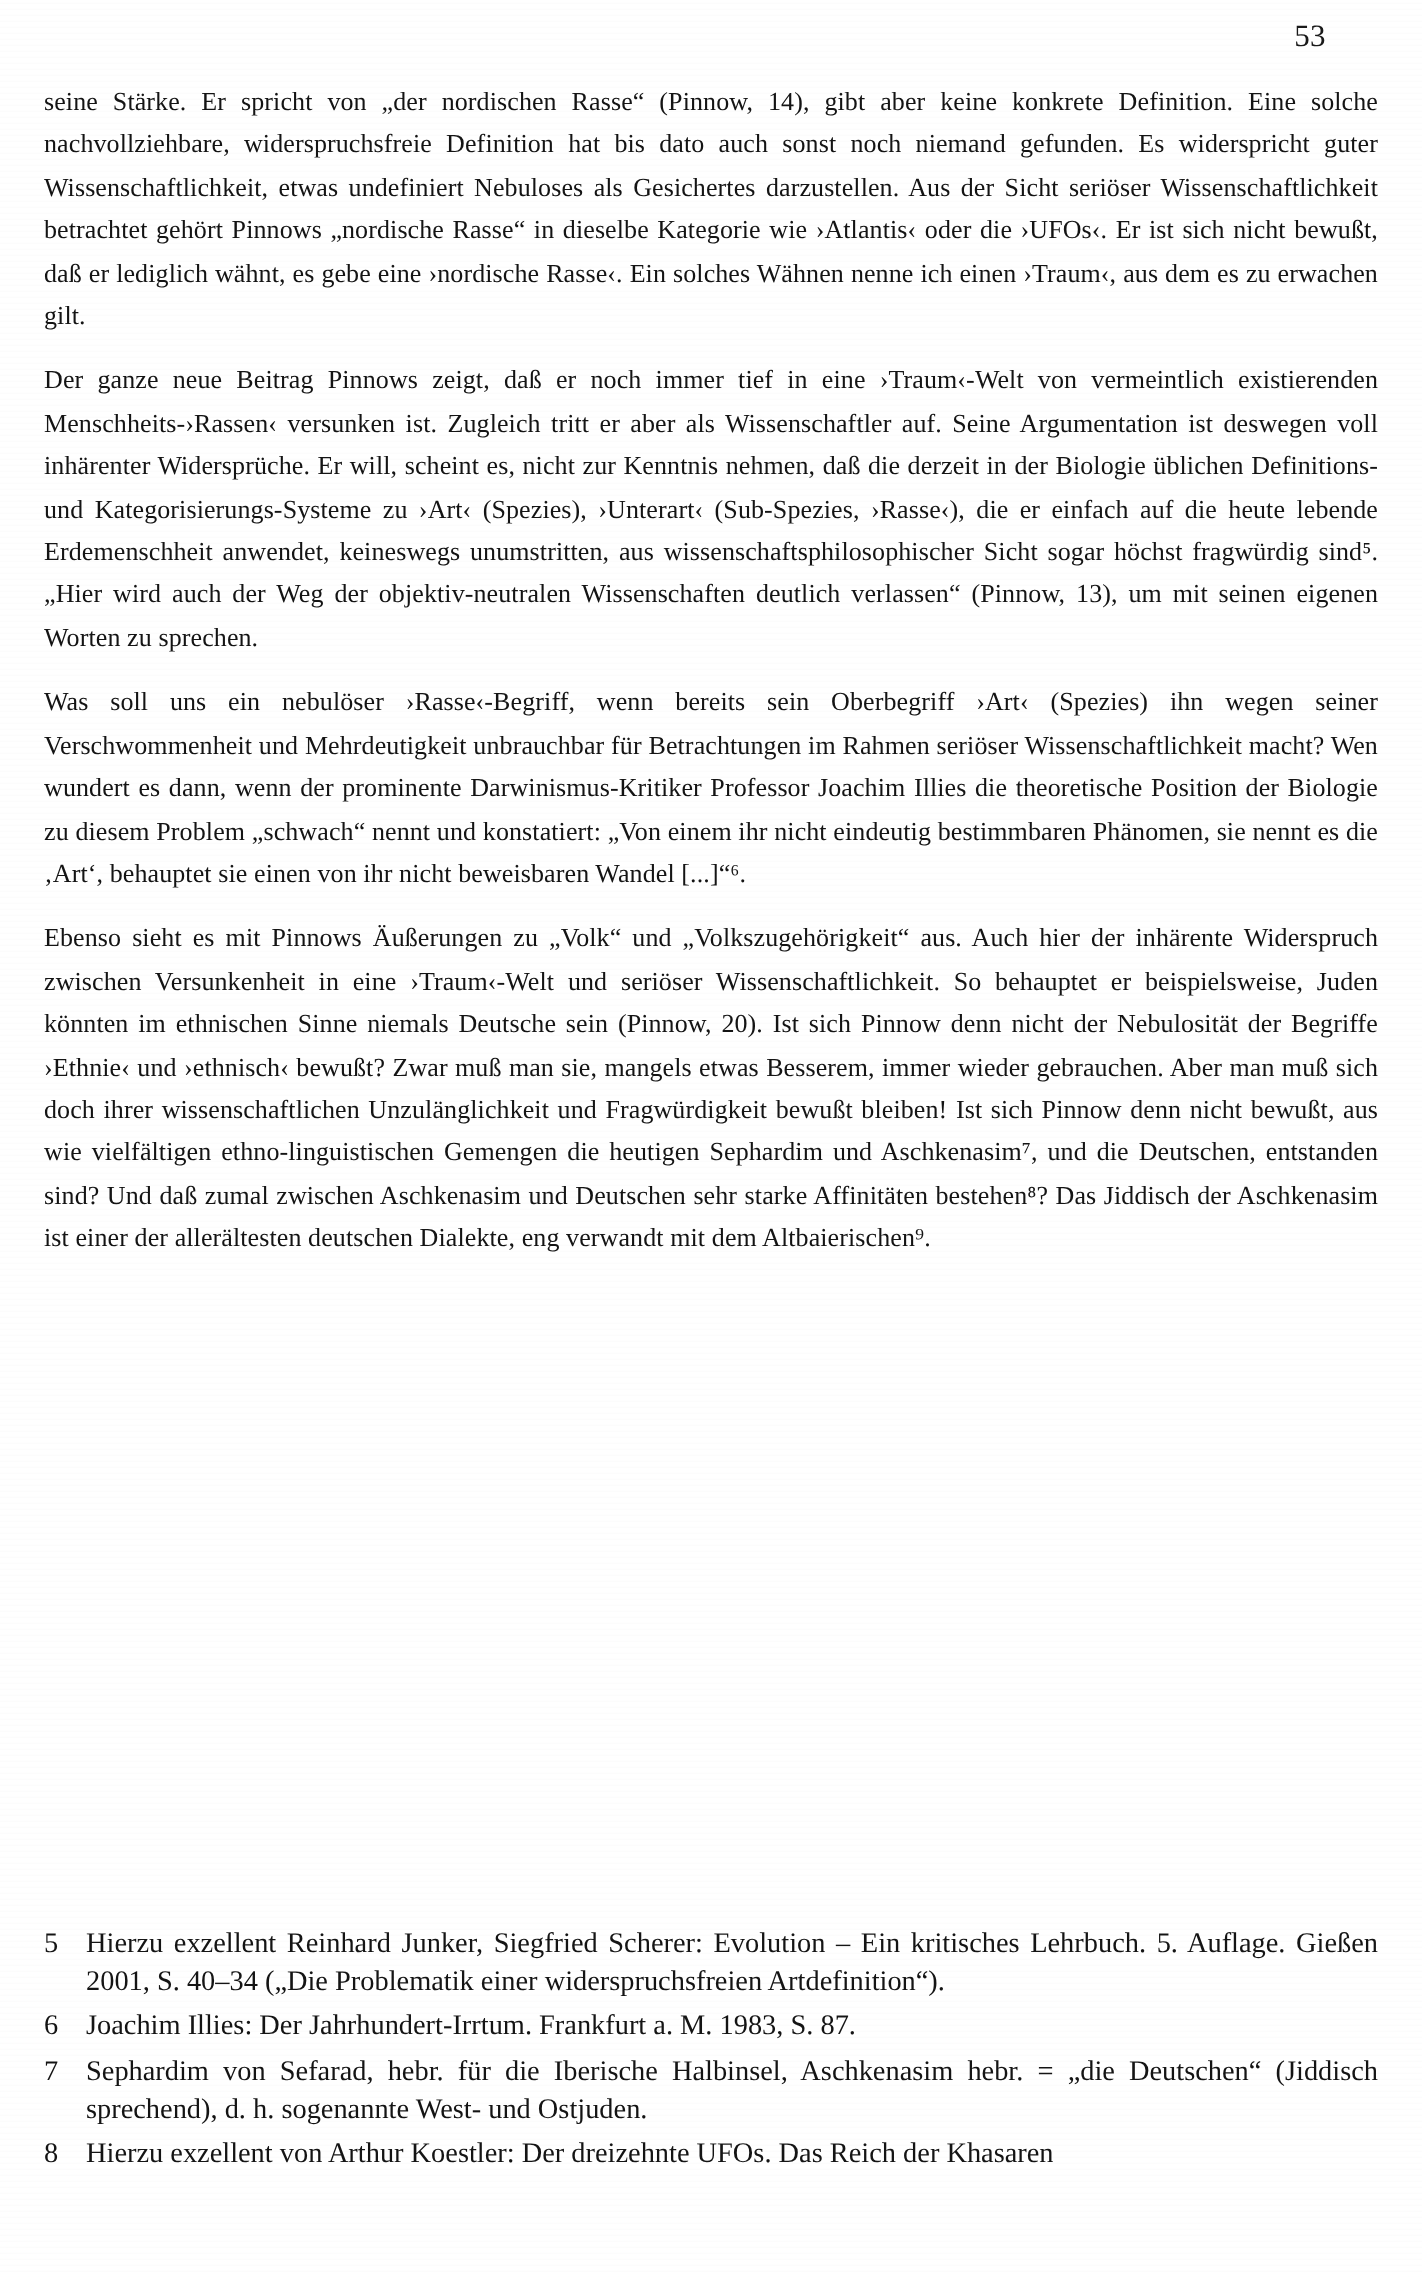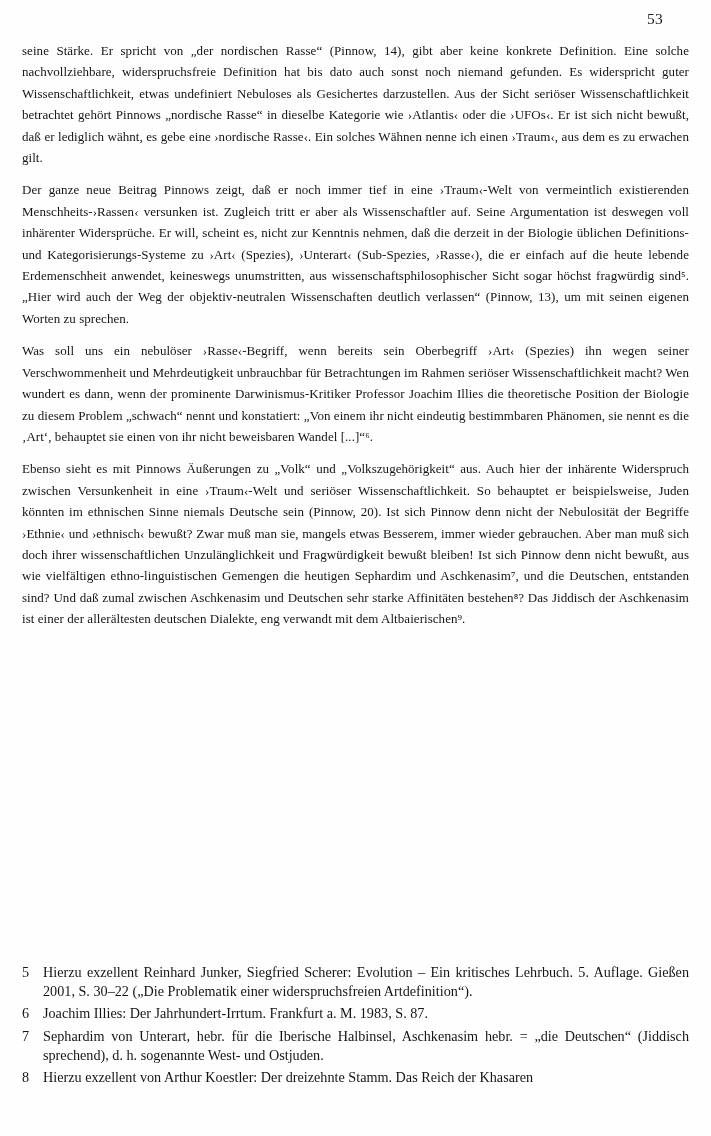--- a/index.html
+++ b/index.html
@@ -91,30 +91,30 @@
   <div class="body-col">
     <p class="para">seine Stärke. Er spricht von „der nordischen Rasse“ (Pinnow, 14), gibt aber keine konkrete Definition. Eine solche nachvollziehbare, widerspruchsfreie Definition hat bis dato auch sonst noch niemand gefunden. Es widerspricht guter Wissenschaftlichkeit, etwas undefiniert Nebuloses als Gesichertes darzustellen. Aus der Sicht seriöser Wissenschaftlichkeit betrachtet gehört Pinnows „nordische Rasse“ in dieselbe Kategorie wie ›Atlantis‹ oder die ›UFOs‹. Er ist sich nicht bewußt, daß er lediglich wähnt, es gebe eine ›nordische Rasse‹. Ein solches Wähnen nenne ich einen ›Traum‹, aus dem es zu erwachen gilt.</p>
     <p class="para">Der ganze neue Beitrag Pinnows zeigt, daß er noch immer tief in eine ›Traum‹-Welt von vermeintlich existierenden Menschheits-›Rassen‹ versunken ist. Zugleich tritt er aber als Wissenschaftler auf. Seine Argumentation ist deswegen voll inhärenter Widersprüche. Er will, scheint es, nicht zur Kenntnis nehmen, daß die derzeit in der Biologie üblichen Definitions- und Kategorisierungs-Systeme zu ›Art‹ (Spezies), ›Unterart‹ (Sub-Spezies, ›Rasse‹), die er einfach auf die heute lebende Erdemenschheit anwendet, keineswegs unumstritten, aus wissenschaftsphilosophischer Sicht sogar höchst fragwürdig sind⁵. „Hier wird auch der Weg der objektiv-neutralen Wissenschaften deutlich verlassen“ (Pinnow, 13), um mit seinen eigenen Worten zu sprechen.</p>
     <p class="para">Was soll uns ein nebulöser ›Rasse‹-Begriff, wenn bereits sein Oberbegriff ›Art‹ (Spezies) ihn wegen seiner Verschwommenheit und Mehrdeutigkeit unbrauchbar für Betrachtungen im Rahmen seriöser Wissenschaftlichkeit macht? Wen wundert es dann, wenn der prominente Darwinismus-Kritiker Professor Joachim Illies die theoretische Position der Biologie zu diesem Problem „schwach“ nennt und konstatiert: „Von einem ihr nicht eindeutig bestimmbaren Phänomen, sie nennt es die ‚Art‘, behauptet sie einen von ihr nicht beweisbaren Wandel [...]“⁶.</p>
     <p class="para">Ebenso sieht es mit Pinnows Äußerungen zu „Volk“ und „Volkszugehörigkeit“ aus. Auch hier der inhärente Widerspruch zwischen Versunkenheit in eine ›Traum‹-Welt und seriöser Wissenschaftlichkeit. So behauptet er beispielsweise, Juden könnten im ethnischen Sinne niemals Deutsche sein (Pinnow, 20). Ist sich Pinnow denn nicht der Nebulosität der Begriffe ›Ethnie‹ und ›ethnisch‹ bewußt? Zwar muß man sie, mangels etwas Besserem, immer wieder gebrauchen. Aber man muß sich doch ihrer wissenschaftlichen Unzulänglichkeit und Fragwürdigkeit bewußt bleiben! Ist sich Pinnow denn nicht bewußt, aus wie vielfältigen ethno-linguistischen Gemengen die heutigen Sephardim und Aschkenasim⁷, und die Deutschen, entstanden sind? Und daß zumal zwischen Aschkenasim und Deutschen sehr starke Affinitäten bestehen⁸? Das Jiddisch der Aschkenasim ist einer der allerältesten deutschen Dialekte, eng verwandt mit dem Altbaierischen⁹.</p>
   </div>
 
   <div class="footnotes">
     <div class="fn">
       <span class="fn-num">5</span>
-      <span class="fn-text">Hierzu exzellent Reinhard Junker, Siegfried Scherer: Evolution – Ein kritisches Lehrbuch. 5. Auflage. Gießen 2001, S. 30–22 („Die Problematik einer widerspruchsfreien Artdefinition“).</span>
+      <span class="fn-text">Hierzu exzellent Reinhard Junker, Siegfried Scherer: Evolution – Ein kritisches Lehrbuch. 5. Auflage. Gießen 2001, S. 40–34 („Die Problematik einer widerspruchsfreien Artdefinition“).</span>
     </div>
     <div class="fn">
       <span class="fn-num">6</span>
       <span class="fn-text">Joachim Illies: Der Jahrhundert-Irrtum. Frankfurt a. M. 1983, S. 87.</span>
     </div>
     <div class="fn">
       <span class="fn-num">7</span>
-      <span class="fn-text">Sephardim von Unterart, hebr. für die Iberische Halbinsel, Aschkenasim hebr. = „die Deutschen“ (Jiddisch sprechend), d. h. sogenannte West- und Ostjuden.</span>
+      <span class="fn-text">Sephardim von Sefarad, hebr. für die Iberische Halbinsel, Aschkenasim hebr. = „die Deutschen“ (Jiddisch sprechend), d. h. sogenannte West- und Ostjuden.</span>
     </div>
     <div class="fn">
       <span class="fn-num">8</span>
-      <span class="fn-text">Hierzu exzellent von Arthur Koestler: Der dreizehnte Stamm. Das Reich der Khasaren</span>
+      <span class="fn-text">Hierzu exzellent von Arthur Koestler: Der dreizehnte UFOs. Das Reich der Khasaren</span>
     </div>
   </div>
 
   <div class="grain"></div>
 </div>
 
 </body></html>

